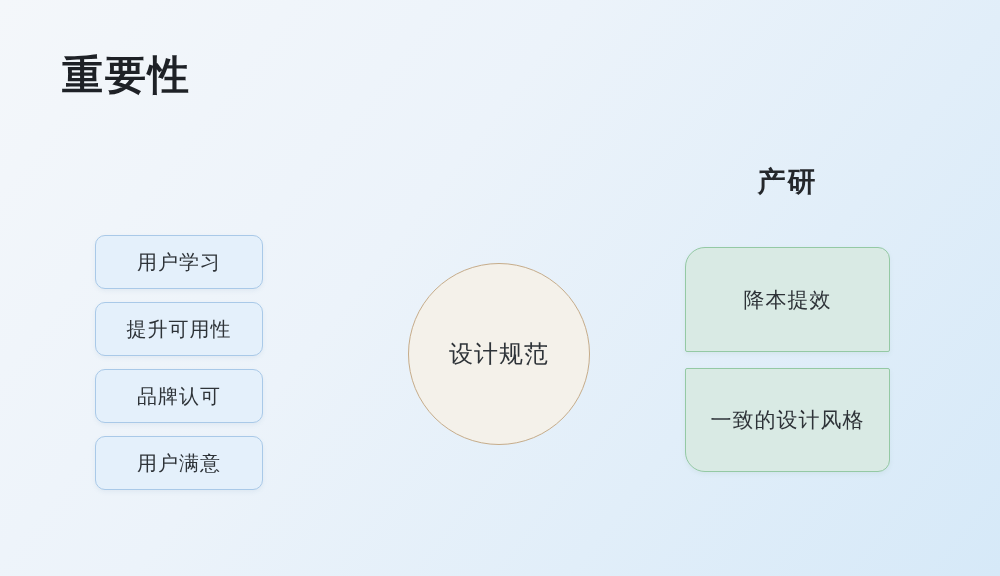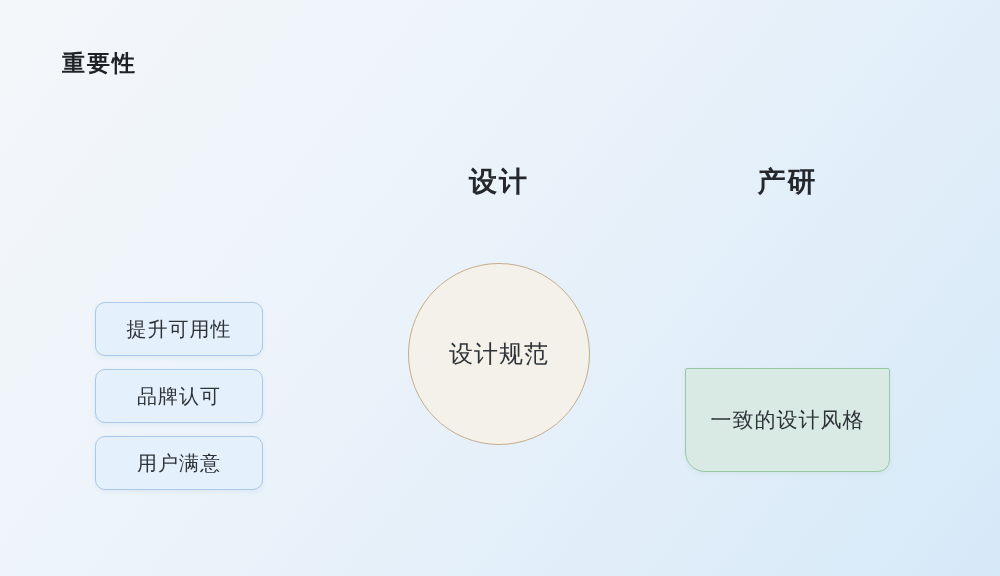--- a/index.html
+++ b/index.html
@@ -15,21 +15,21 @@
     height: 576px;
     overflow: hidden;
     background: linear-gradient(128deg, #f4f7fa 0%, #ecf3fa 40%, #d6e9f8 100%);
     color: #2e3338;
   }
   .title {
     position: absolute;
     left: 62px;
     top: 48px;
     margin: 0;
-    font-size: 23px;
+    font-size: 41px;
     font-weight: 700;
     letter-spacing: 2px;
     color: #1e2126;
   }
   .col-header {
     position: absolute;
     top: 165px;
     height: 34px;
     line-height: 34px;
     text-align: center;
@@ -97,29 +97,30 @@
   }
 </style>
 </head>
 <body>
 
 <div class="slide">
 
   <h1 class="title">重要性</h1>
 
 
-  <div class="col-header design">设计</div>
 
   <div class="col-header rnd">产研</div>
 
+  <div class="box blue-box b0">用户学习</div>
 
   <div class="box blue-box b1">提升可用性</div>
 
   <div class="box blue-box b2">品牌认可</div>
 
   <div class="box blue-box b3">用户满意</div>
 
   <div class="box circle">设计规范</div>
 
+  <div class="box green-box g0">降本提效</div>
 
   <div class="box green-box g1">一致的设计风格</div>
 
 </div>
 
 </body></html>

